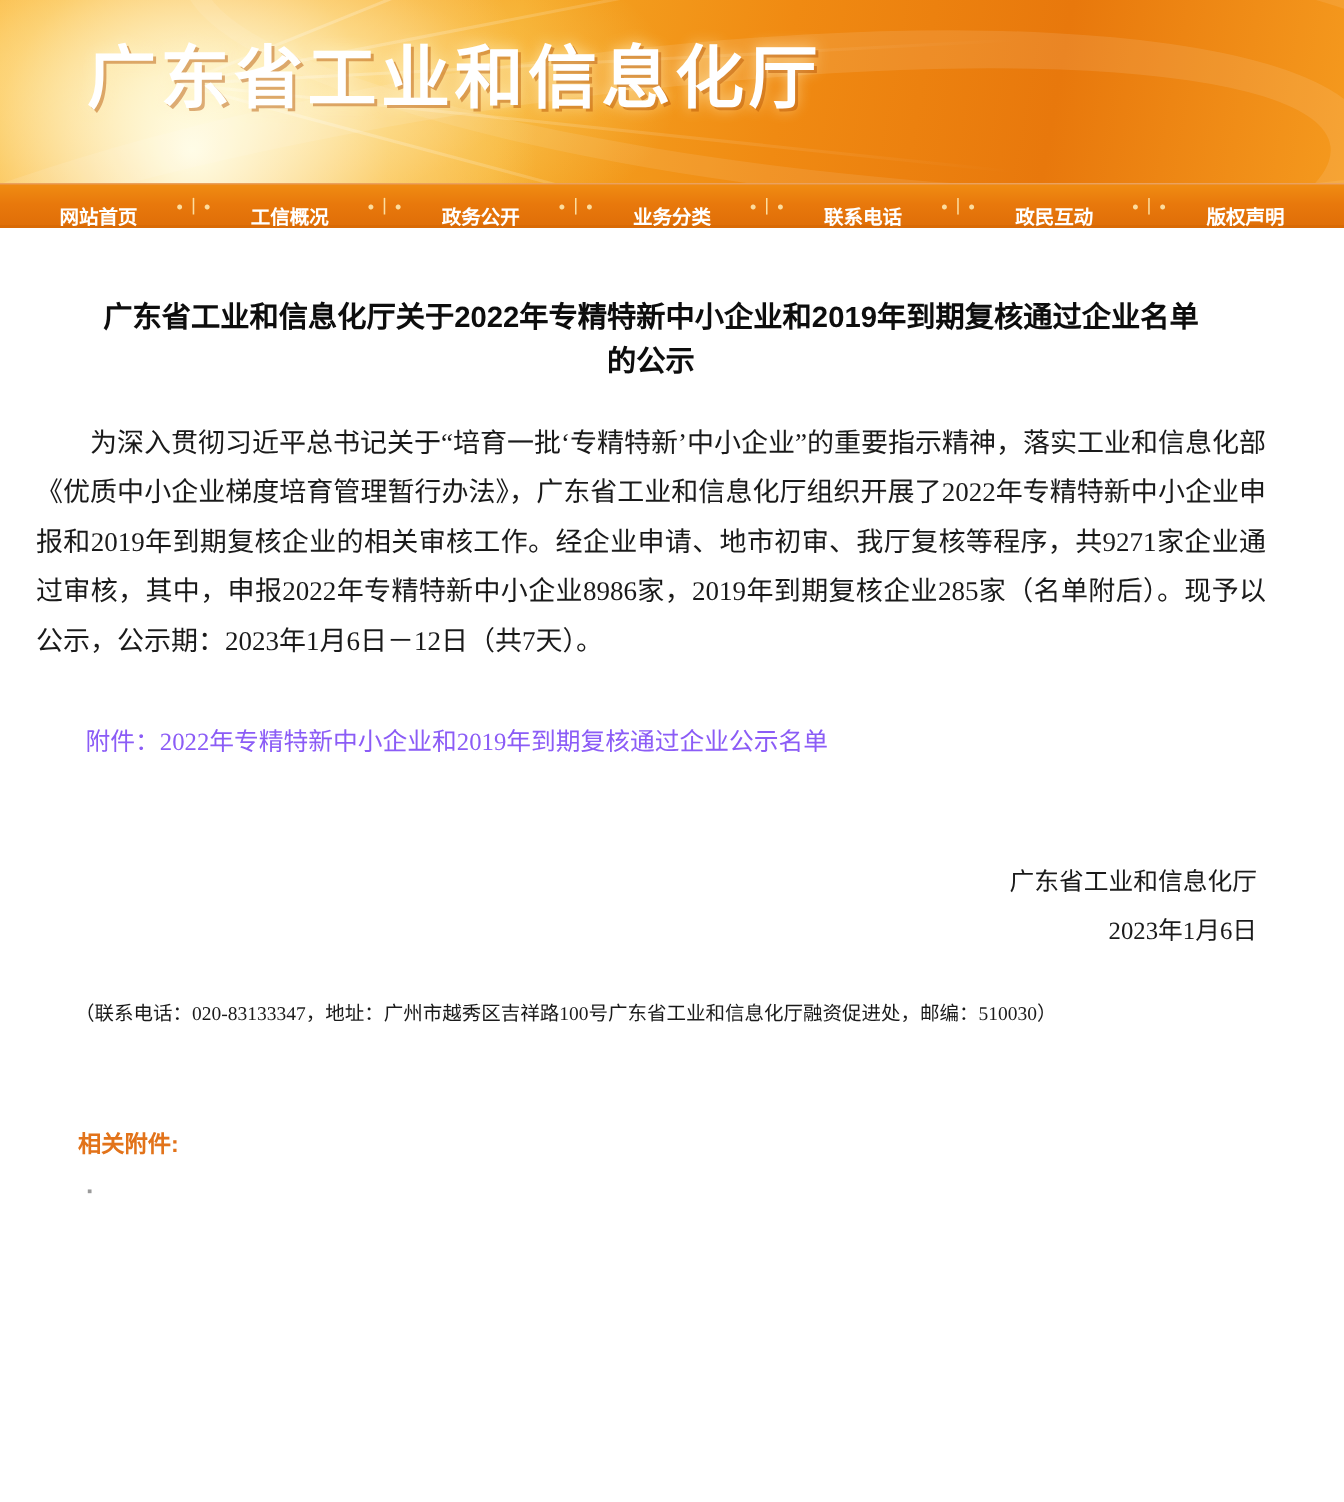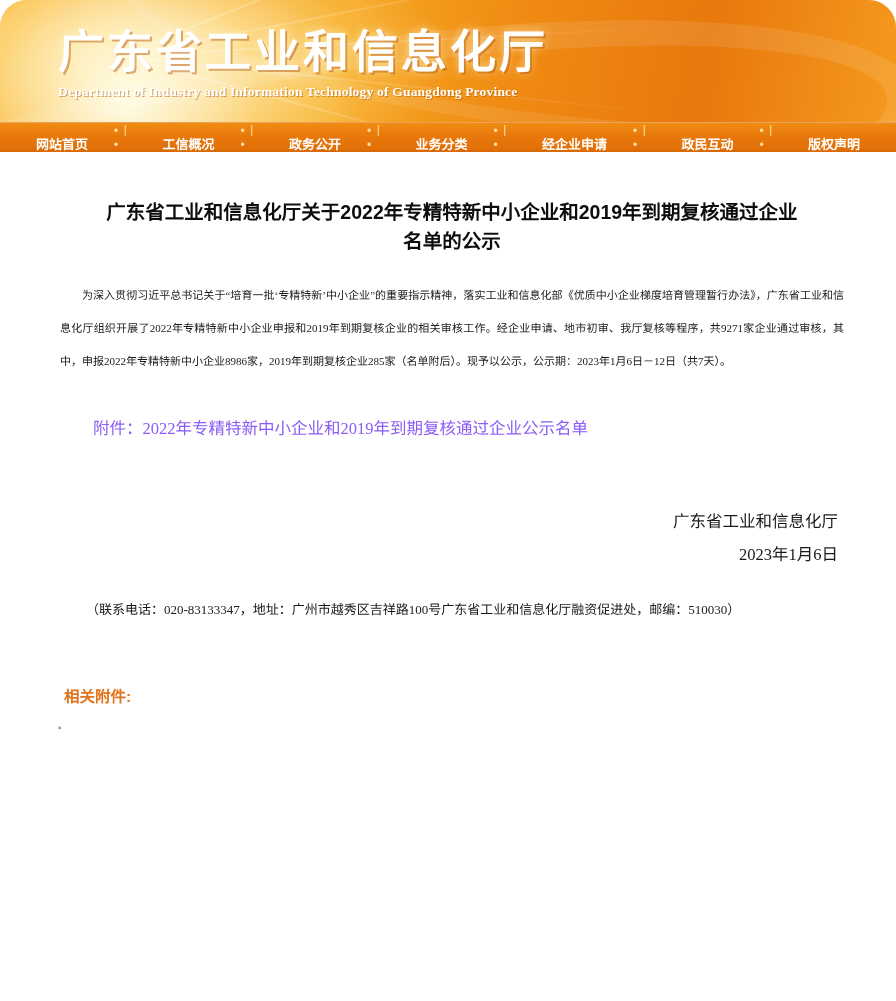--- a/index.html
+++ b/index.html
@@ -9,21 +9,20 @@
     width: 896px;
     background: #ffffff;
     font-family: "Liberation Sans", "DejaVu Sans", sans-serif;
   }
   .page {
     width: 896px;
     min-height: 1001px;
     position: relative;
     overflow: hidden;
     background: #ffffff;
-    border-radius: 27px;
   }
 
   
   .banner {
     position: relative;
     width: 896px;
     height: 122px;
     background:
       radial-gradient(ellipse 420px 180px at 150px 60px, rgba(255,255,220,0.85) 0%, rgba(255,228,130,0.35) 45%, rgba(255,170,30,0) 72%),
       linear-gradient(100deg, #f79d18 0%, #f58a12 18%, #f5a623 38%, #f08a12 58%, #e8780c 78%, #f59a1e 100%);
@@ -109,21 +108,21 @@
   .nav-sep {
     color: #ffe9b0;
     font-size: 12px;
     letter-spacing: 1px;
     opacity: .9;
     user-select: none;
   }
 
   
   .content {
-    padding: 34px 52px 10px 60px;
+    padding: 34px 52px 10px 24px;
   }
   h1.doc-title {
     margin: 12px 40px 0 40px;
     font-size: 19.5px;
     font-weight: bold;
     line-height: 1.5;
     text-align: center;
     color: #0d0d0d;
     font-family: "Liberation Sans", "DejaVu Sans", sans-serif;
   }
@@ -132,21 +131,21 @@
     text-align: center;
     font-size: 12px;
     color: #333;
   }
   .meta .meta-item { margin: 0 2px; }
   .meta a { color: #333; text-decoration: none; }
 
   .body-text {
     margin-top: 22px;
     font-family: "Liberation Serif", "DejaVu Serif", serif;
-    font-size: 11px;
+    font-size: 18px;
     line-height: 33px;
     color: #1a1a1a;
     text-align: justify;
   }
   .body-text p {
     margin: 0 0 14px 0;
     text-indent: 2em;
   }
   .attach-line {
     margin-top: 34px;
@@ -178,21 +177,20 @@
   
   .attachments {
     margin: 48px 52px 0 52px;
   }
   .attach-head {
     color: #e2731a;
     font-size: 15.5px;
     font-weight: bold;
     margin-bottom: 16px;
     font-family: "Liberation Sans", sans-serif;
-    margin-left: 12px;
   }
   .attach-item {
     font-size: 12.5px;
     color: #6b6b6b;
     display: flex;
     align-items: center;
     gap: 6px;
     margin-left: 6px;
   }
   .attach-item .bullet {
@@ -210,34 +208,33 @@
     <div class="glow"></div>
     <div class="swoosh"></div>
     <div class="swoosh2"></div>
     <div class="ray" style="transform:rotate(-22deg)"></div>
     <div class="ray" style="transform:rotate(-11deg)"></div>
     <div class="ray" style="transform:rotate(-3deg)"></div>
     <div class="ray" style="transform:rotate(6deg)"></div>
     <div class="ray" style="transform:rotate(15deg)"></div>
     <div class="banner-title-wrap">
       <div class="banner-title">广东省工业和信息化厅</div>
-      <div class="banner-subtitle">Department of Industry and Information Technology of Guangdong Province</div>
     </div>
   </div>
 
   <nav class="nav">
     <a class="nav-item" href="#">网站首页</a>
     <span class="nav-sep">•丨•</span>
     <a class="nav-item" href="#">工信概况</a>
     <span class="nav-sep">•丨•</span>
     <a class="nav-item" href="#">政务公开</a>
     <span class="nav-sep">•丨•</span>
     <a class="nav-item" href="#">业务分类</a>
     <span class="nav-sep">•丨•</span>
-    <a class="nav-item" href="#">经企业申请</a>
+    <a class="nav-item" href="#">联系电话</a>
     <span class="nav-sep">•丨•</span>
     <a class="nav-item" href="#">政民互动</a>
     <span class="nav-sep">•丨•</span>
     <a class="nav-item" href="#">版权声明</a>
   </nav>
 
   <div class="content">
 
     <h1 class="doc-title">广东省工业和信息化厅关于2022年专精特新中小企业和2019年到期复核通过企业名单的公示</h1>
 

